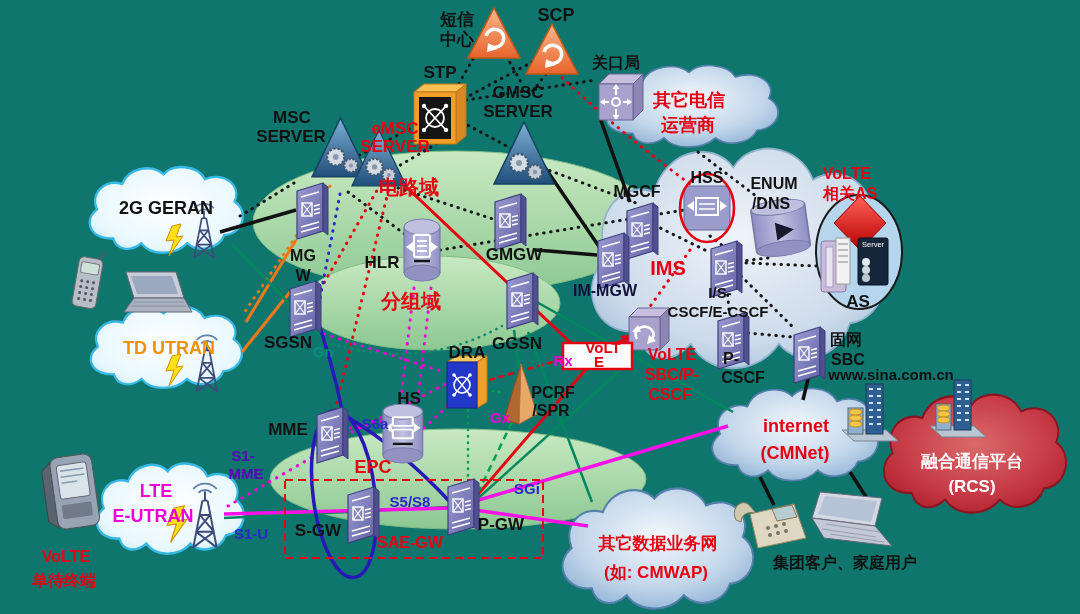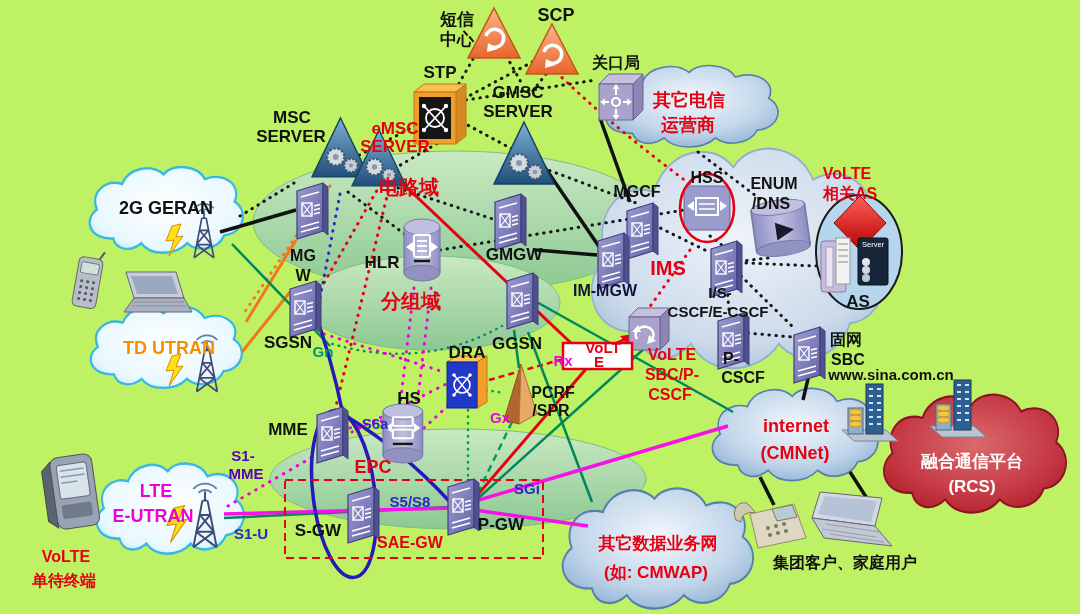--- a/index.html
+++ b/index.html
@@ -1,16 +1,16 @@
 <!DOCTYPE html>
 <html><head>
 <meta charset="utf-8">
 <style>
   html,body{margin:0;padding:0;background:#fff;}
-  .stage{width:1080px;height:614px;position:relative;background:#bef264;overflow:hidden;}
+  .stage{width:1080px;height:614px;position:relative;background:#0f766e;overflow:hidden;}
   svg{display:block;}
   text{font-family:"Liberation Sans","DejaVu Sans",sans-serif;font-weight:bold;fill:#111;}
   .t20{font-size:20px}.t18{font-size:18px}.t17{font-size:17px}.t16{font-size:16px}.t15{font-size:15px}.t7{font-size:7.5px;font-weight:normal}
   .red{fill:#e60012}.mag{fill:#ee00d8}.blu{fill:#2a28c8}.pur{fill:#5a00b8}
   .tea{fill:#00917c}.org{fill:#f39000}.wht{fill:#fff}.nav{fill:#10103a}
   .mid{text-anchor:middle}
   
   .dK{stroke:#151515;stroke-width:3;fill:none;stroke-linecap:round;stroke-dasharray:.5 6.5}
   .dR3{stroke:#e60012;stroke-width:3;fill:none;stroke-linecap:round;stroke-dasharray:.5 7}
   .dR2{stroke:#e60012;stroke-width:2.5;fill:none;stroke-dasharray:6 4}

